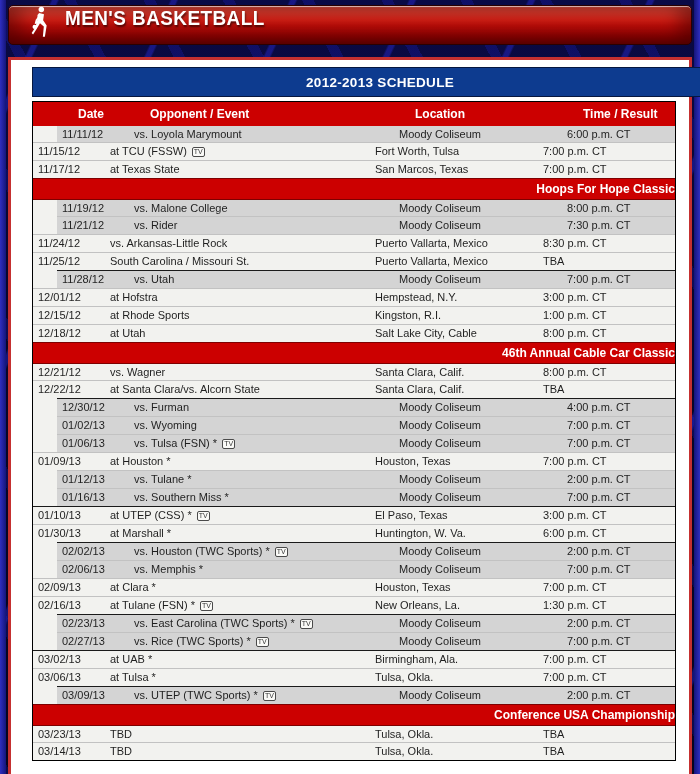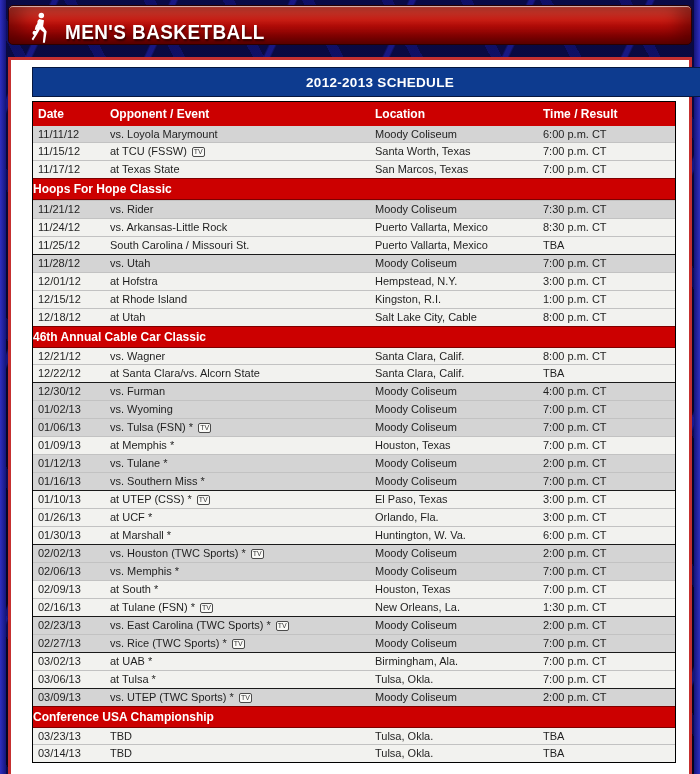--- a/index.html
+++ b/index.html
@@ -14,21 +14,21 @@
   .edge-strip{position:absolute;top:0;bottom:0;width:6px;z-index:0;}
   .edge-left{left:0;background:linear-gradient(90deg,#2e2ec0,#15157a);}
   .edge-right{right:0;background:linear-gradient(270deg,#2e2ec0,#15157a);}
 
   
   .banner{
     position:absolute;left:8px;top:5px;width:684px;height:40px;box-sizing:border-box;
     border-radius:5px;border:1px solid #2a0000;
     background:linear-gradient(180deg,#f07b6e 0%,#e04a3a 6%,#cc1d14 38%,#b30d09 52%,#8d0303 78%,#6e0000 100%);
     box-shadow:inset 0 1px 0 rgba(255,255,255,.55), inset 12px 0 18px rgba(60,0,0,.45), inset -12px 0 18px rgba(60,0,0,.45);
-    display:flex;align-items:flex-end;
+    display:flex;align-items:flex-start;
   }
   .banner .player{width:26px;height:32px;margin-left:18px;flex:0 0 auto;}
   .banner .title{
     color:#fff;font-size:21px;font-weight:bold;letter-spacing:.5px;margin-left:12px;
     display:inline-block;transform:scaleX(.9);transform-origin:left center;
     text-shadow:1px 2px 2px rgba(0,0,0,.55);
   }
 
   
   .panel{
@@ -36,35 +36,35 @@
     background:#fff;border:3px solid #c53030;
     padding:7px 12px 10px 21px;
   }
   .sched-title{
     width:696px;height:30px;line-height:30px;box-sizing:border-box;
     background:#0d3b8f;border:1px solid #06173f;
     color:#fff;font-size:13.5px;font-weight:bold;text-align:center;letter-spacing:.3px;
     margin-bottom:4px;
   }
   .table{width:644px;box-sizing:border-box;border:1px solid #000;background:#f2f2ef;}
-  .colhead{height:24px;line-height:24px;background:#cc0000;color:#fff;font-size:12px;font-weight:bold;white-space:nowrap;}
+  .colhead{height:24px;line-height:24px;background:#cc0000;color:#fff;font-size:12px;font-weight:bold;white-space:nowrap;padding-left:40px;}
   .cell{display:inline-block;box-sizing:border-box;padding-left:5px;overflow:hidden;white-space:nowrap;vertical-align:top;}
   .c-date{width:72px;}
   .c-opp{width:265px;}
   .c-loc{width:168px;}
   .c-time{width:137px;}
 
   .row{height:17px;line-height:16px;font-size:11px;color:#1f1f1f;border-top:1px solid #c2c2c2;white-space:nowrap;}
   .row.first{border-top:none;height:16px;}
-  .row.home{background:#d4d4d4;}
+  .row.home{background:#d4d4d4;margin-left:24px;}
   .row.away{background:#f2f2ef;}
   .row.divider{border-top:1px solid #1a1a1a;}
   .section-head{
     height:20px;line-height:20px;background:#cc0000;color:#fff;
-    font-size:12px;font-weight:bold;text-align:left;
+    font-size:12px;font-weight:bold;text-align:right;
     border-top:1px solid #7e0000;border-bottom:1px solid #7e0000;
   }
   .tv{
     display:inline-block;width:13px;height:10px;box-sizing:border-box;
     border:1px solid #4a4a4a;border-radius:2px;background:#fafaf7;
     font-size:7px;line-height:8px;text-align:center;color:#333;
     margin-left:5px;vertical-align:1px;letter-spacing:0;
   }
 </style>
 </head>
@@ -90,43 +90,46 @@
 
   <div class="table">
     <div class="colhead">
       <span class="cell c-date">Date</span><span class="cell c-opp">Opponent / Event</span><span class="cell c-loc">Location</span><span class="cell c-time">Time / Result</span>
     </div>
     <div id="schedule-body">
         <div class="row home first">
     <span class="cell c-date">11/11/12</span><span class="cell c-opp">vs. Loyola Marymount</span><span class="cell c-loc">Moody Coliseum</span><span class="cell c-time">6:00 p.m. CT</span>
   </div>
         <div class="row away">
-    <span class="cell c-date">11/15/12</span><span class="cell c-opp">at TCU (FSSW)<span class="tv">TV</span></span><span class="cell c-loc">Santa Worth, Texas</span><span class="cell c-time">7:00 p.m. CT</span>
+    <span class="cell c-date">11/15/12</span><span class="cell c-opp">at TCU (FSSW)<span class="tv">TV</span></span><span class="cell c-loc">Fort Worth, Tulsa</span><span class="cell c-time">7:00 p.m. CT</span>
   </div>
         <div class="row away">
     <span class="cell c-date">11/17/12</span><span class="cell c-opp">at Texas State</span><span class="cell c-loc">San Marcos, Texas</span><span class="cell c-time">7:00 p.m. CT</span>
   </div>
         <div class="section-head">Hoops For Hope Classic</div>
+        <div class="row home first">
+    <span class="cell c-date">11/19/12</span><span class="cell c-opp">vs. Malone College</span><span class="cell c-loc">Moody Coliseum</span><span class="cell c-time">8:00 p.m. CT</span>
+  </div>
         <div class="row home">
     <span class="cell c-date">11/21/12</span><span class="cell c-opp">vs. Rider</span><span class="cell c-loc">Moody Coliseum</span><span class="cell c-time">7:30 p.m. CT</span>
   </div>
         <div class="row away">
     <span class="cell c-date">11/24/12</span><span class="cell c-opp">vs. Arkansas-Little Rock</span><span class="cell c-loc">Puerto Vallarta, Mexico</span><span class="cell c-time">8:30 p.m. CT</span>
   </div>
         <div class="row away">
     <span class="cell c-date">11/25/12</span><span class="cell c-opp">South Carolina / Missouri St.</span><span class="cell c-loc">Puerto Vallarta, Mexico</span><span class="cell c-time">TBA</span>
   </div>
         <div class="row home divider">
     <span class="cell c-date">11/28/12</span><span class="cell c-opp">vs. Utah</span><span class="cell c-loc">Moody Coliseum</span><span class="cell c-time">7:00 p.m. CT</span>
   </div>
         <div class="row away">
     <span class="cell c-date">12/01/12</span><span class="cell c-opp">at Hofstra</span><span class="cell c-loc">Hempstead, N.Y.</span><span class="cell c-time">3:00 p.m. CT</span>
   </div>
         <div class="row away">
-    <span class="cell c-date">12/15/12</span><span class="cell c-opp">at Rhode Island</span><span class="cell c-loc">Kingston, R.I.</span><span class="cell c-time">1:00 p.m. CT</span>
+    <span class="cell c-date">12/15/12</span><span class="cell c-opp">at Rhode Sports</span><span class="cell c-loc">Kingston, R.I.</span><span class="cell c-time">1:00 p.m. CT</span>
   </div>
         <div class="row away">
     <span class="cell c-date">12/18/12</span><span class="cell c-opp">at Utah</span><span class="cell c-loc">Salt Lake City, Cable</span><span class="cell c-time">8:00 p.m. CT</span>
   </div>
         <div class="section-head">46th Annual Cable Car Classic</div>
         <div class="row away first">
     <span class="cell c-date">12/21/12</span><span class="cell c-opp">vs. Wagner</span><span class="cell c-loc">Santa Clara, Calif.</span><span class="cell c-time">8:00 p.m. CT</span>
   </div>
         <div class="row away">
     <span class="cell c-date">12/22/12</span><span class="cell c-opp">at Santa Clara/vs. Alcorn State</span><span class="cell c-loc">Santa Clara, Calif.</span><span class="cell c-time">TBA</span>
@@ -134,45 +137,42 @@
         <div class="row home divider">
     <span class="cell c-date">12/30/12</span><span class="cell c-opp">vs. Furman</span><span class="cell c-loc">Moody Coliseum</span><span class="cell c-time">4:00 p.m. CT</span>
   </div>
         <div class="row home">
     <span class="cell c-date">01/02/13</span><span class="cell c-opp">vs. Wyoming</span><span class="cell c-loc">Moody Coliseum</span><span class="cell c-time">7:00 p.m. CT</span>
   </div>
         <div class="row home">
     <span class="cell c-date">01/06/13</span><span class="cell c-opp">vs. Tulsa (FSN) *<span class="tv">TV</span></span><span class="cell c-loc">Moody Coliseum</span><span class="cell c-time">7:00 p.m. CT</span>
   </div>
         <div class="row away">
-    <span class="cell c-date">01/09/13</span><span class="cell c-opp">at Memphis *</span><span class="cell c-loc">Houston, Texas</span><span class="cell c-time">7:00 p.m. CT</span>
+    <span class="cell c-date">01/09/13</span><span class="cell c-opp">at Houston *</span><span class="cell c-loc">Houston, Texas</span><span class="cell c-time">7:00 p.m. CT</span>
   </div>
         <div class="row home">
     <span class="cell c-date">01/12/13</span><span class="cell c-opp">vs. Tulane *</span><span class="cell c-loc">Moody Coliseum</span><span class="cell c-time">2:00 p.m. CT</span>
   </div>
         <div class="row home">
     <span class="cell c-date">01/16/13</span><span class="cell c-opp">vs. Southern Miss *</span><span class="cell c-loc">Moody Coliseum</span><span class="cell c-time">7:00 p.m. CT</span>
   </div>
         <div class="row away divider">
     <span class="cell c-date">01/10/13</span><span class="cell c-opp">at UTEP (CSS) *<span class="tv">TV</span></span><span class="cell c-loc">El Paso, Texas</span><span class="cell c-time">3:00 p.m. CT</span>
   </div>
         <div class="row away">
-    <span class="cell c-date">01/26/13</span><span class="cell c-opp">at UCF *</span><span class="cell c-loc">Orlando, Fla.</span><span class="cell c-time">3:00 p.m. CT</span>
-  </div>
-        <div class="row away">
     <span class="cell c-date">01/30/13</span><span class="cell c-opp">at Marshall *</span><span class="cell c-loc">Huntington, W. Va.</span><span class="cell c-time">6:00 p.m. CT</span>
   </div>
         <div class="row home divider">
     <span class="cell c-date">02/02/13</span><span class="cell c-opp">vs. Houston (TWC Sports) *<span class="tv">TV</span></span><span class="cell c-loc">Moody Coliseum</span><span class="cell c-time">2:00 p.m. CT</span>
   </div>
         <div class="row home">
     <span class="cell c-date">02/06/13</span><span class="cell c-opp">vs. Memphis *</span><span class="cell c-loc">Moody Coliseum</span><span class="cell c-time">7:00 p.m. CT</span>
   </div>
         <div class="row away">
-    <span class="cell c-date">02/09/13</span><span class="cell c-opp">at South *</span><span class="cell c-loc">Houston, Texas</span><span class="cell c-time">7:00 p.m. CT</span>
+    <span class="cell c-date">02/09/13</span><span class="cell c-opp">at Clara *</span><span class="cell c-loc">Houston, Texas</span><span class="cell c-time">7:00 p.m. CT</span>
   </div>
         <div class="row away">
     <span class="cell c-date">02/16/13</span><span class="cell c-opp">at Tulane (FSN) *<span class="tv">TV</span></span><span class="cell c-loc">New Orleans, La.</span><span class="cell c-time">1:30 p.m. CT</span>
   </div>
         <div class="row home divider">
     <span class="cell c-date">02/23/13</span><span class="cell c-opp">vs. East Carolina (TWC Sports) *<span class="tv">TV</span></span><span class="cell c-loc">Moody Coliseum</span><span class="cell c-time">2:00 p.m. CT</span>
   </div>
         <div class="row home">
     <span class="cell c-date">02/27/13</span><span class="cell c-opp">vs. Rice (TWC Sports) *<span class="tv">TV</span></span><span class="cell c-loc">Moody Coliseum</span><span class="cell c-time">7:00 p.m. CT</span>
   </div>

